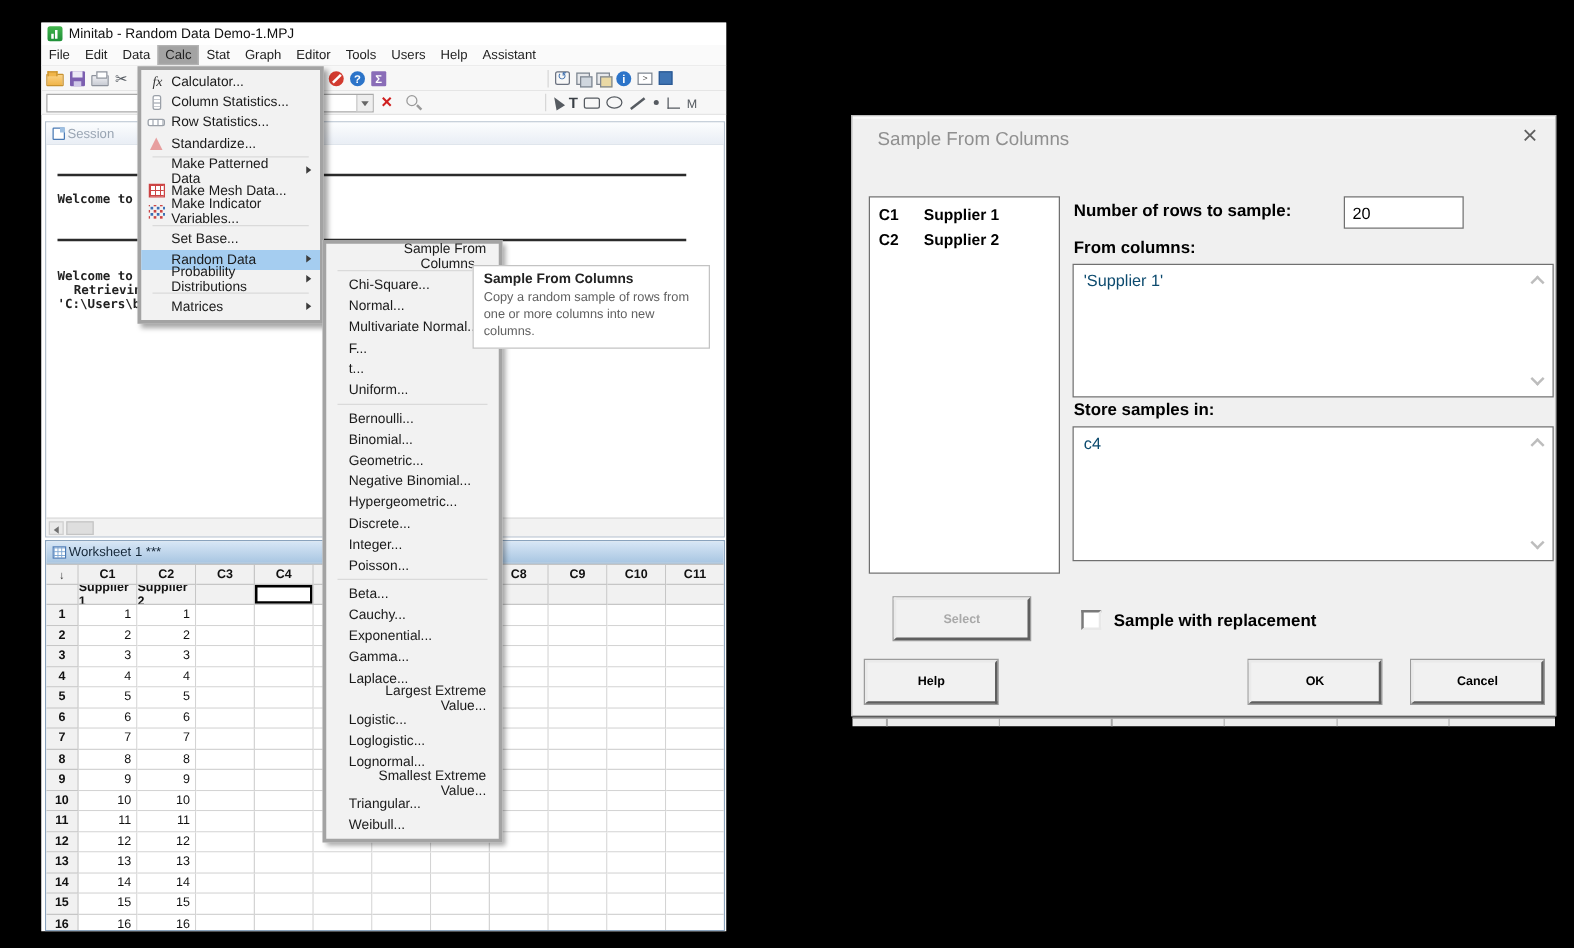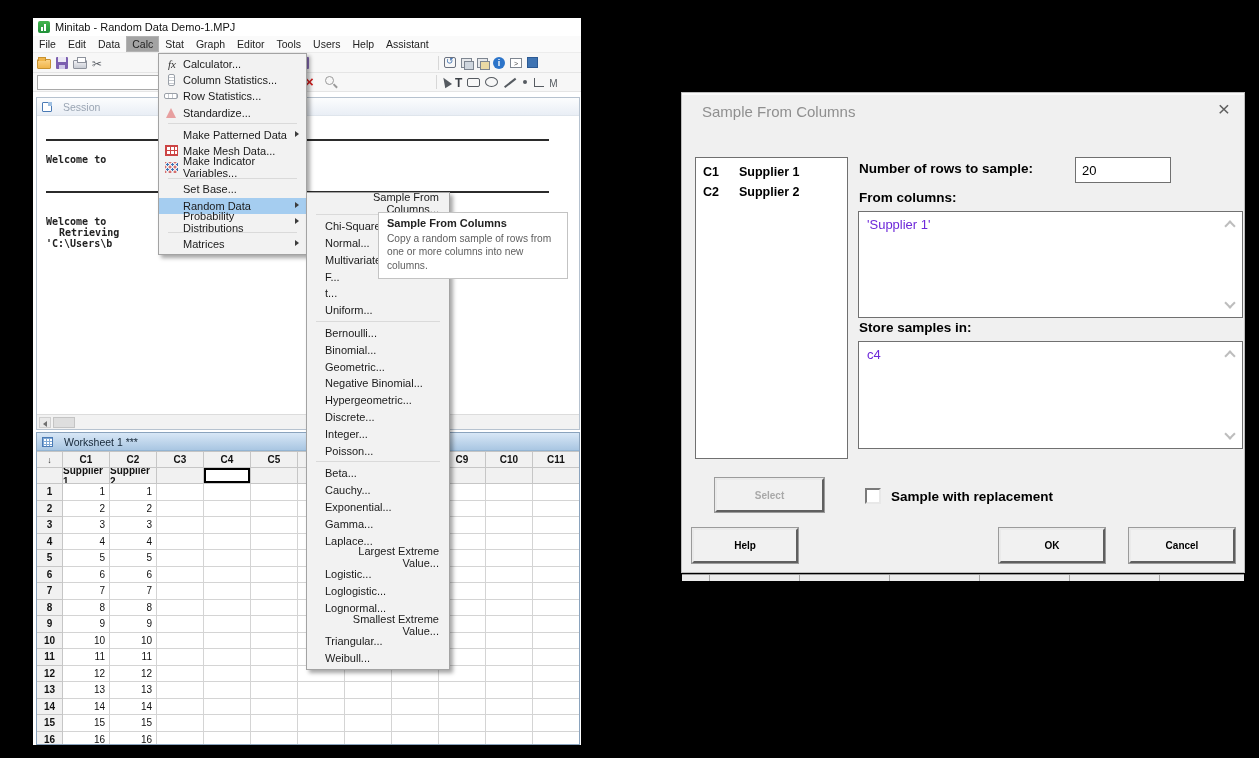--- a/index.html
+++ b/index.html
@@ -86,21 +86,21 @@
            border-top:4px solid #666; }
   .tb-x { position:absolute; left:272px; top:0; font-size:15px; font-weight:bold; color:#cf1f1f; line-height:18px; }
   .tb-mag { position:absolute; left:292px; top:3px; width:9px; height:9px; border:1.5px solid #9a9a9a;
             border-radius:50%; }
   .tb-mag::before { content:""; position:absolute; left:7px; top:8px; width:5px; height:1.5px;
             background:#9a9a9a; transform:rotate(45deg); }
 
   
   .session-win { position:absolute; left:3px; top:79px; width:544px; height:333px;
                  border:1px solid #b6c2cf; background:#fff; }
-  .child-title { height:18px; display:flex; align-items:center; gap:11px; padding:0 5px; font-size:10.5px; }
+  .child-title { height:18px; display:flex; align-items:center; gap:2px; padding:0 5px; font-size:10.5px; }
   .session-title { background:linear-gradient(#fcfdfe,#e9eef5); color:#9aa5b3; border-bottom:1px solid #dfe5ec; }
   .doc-icon { width:10px; height:10px; border:1.5px solid #4a7ab5; background:#fff; border-radius:1px; position:relative; }
   .doc-icon::before { content:""; position:absolute; right:-1px; top:-1px; width:4px; height:4px; background:#9fc0e2; }
   .session-body { position:relative; height:298px; font-family:"DejaVu Sans Mono", monospace;
                   font-size:10px; font-weight:bold; color:#222; overflow:hidden; }
   .sess-rule { position:absolute; left:9px; width:503px; height:1.5px; background:#2b2b2b; }
   .sess-text { position:absolute; white-space:pre; }
   .session-scroll { position:absolute; left:0; right:0; bottom:0; height:15px; background:#f2f2f2;
                     border-top:1px solid #dcdcdc; }
   .scroll-left-btn { position:absolute; left:2px; top:2px; width:12px; height:11px; background:#e9e9e9;
@@ -122,23 +122,23 @@
              grid-template-rows:16px 16px repeat(16,16.5px);
              font-size:10px; color:#111; border-top:1px solid #c4c4c4; }
   .wc { border-right:1px solid #d4d4d4; border-bottom:1px solid #d4d4d4; background:#fff;
         display:flex; align-items:center; justify-content:flex-end; padding-right:4px; overflow:hidden; }
   .wc.hdr,.wc.lbl,.wc.rowhdr { background:#f1f1f1; font-weight:bold; justify-content:center;
         padding-right:0; border-right-color:#c6c6c6; border-bottom-color:#c6c6c6; }
   .wc.sel { box-shadow:inset 0 0 0 2px #000; background:#fff; z-index:2; }
   .corner-arrow::before { content:"↓"; font-size:9px; color:#333; font-weight:bold; }
 
   
-  .menu-panel { position:absolute; background:#f2f2f2; border:1px solid #a3a3a3;
+  .menu-panel { position:absolute; background:#f2f2f2; border:3px solid #a3a3a3;
                 box-shadow:3px 3px 4px rgba(0,0,0,.35); font-size:11px; color:#1a1a1a;
-                padding:2px 0;margin-left:48px; }
+                padding:2px 0; }
   #calc-menu { left:110px; top:53px; width:149px; z-index:50; }
   #random-data-submenu { left:258px; top:192px; width:144px; z-index:60; }
   .menu-item { position:relative; display:flex; align-items:center; height:16.2px; padding:0 16px 0 24px; }
   #random-data-submenu .menu-item { height:16.8px; padding:0 10px 0 18px;text-align:right; }
   .menu-item.hl { background:#a5cdf0; }
   .menu-sep { height:1px; background:#dadada; margin:2.5px 9px; }
   .subarrow { position:absolute; right:7px; top:4.6px; width:0; height:0;
               border-left:4px solid #3c3c3c; border-top:3.5px solid transparent;
               border-bottom:3.5px solid transparent; }
   .mi { position:absolute; left:5px; width:16px; text-align:center; }
@@ -172,21 +172,21 @@
                line-height:24px; }
   .dlg-list { position:absolute; left:13px; top:64px; width:153px; height:302px; background:#fff;
               border:1px solid #707070; font-size:12.5px; font-weight:bold; padding:4px 0 0 7px; }
   .dlg-var-row { display:flex; height:20px; align-items:center; }
   .dlg-var-id { width:36px; }
   .dlg-label { position:absolute; font-size:13.5px; font-weight:bold; color:#000; }
   .dlg-input { position:absolute; left:393px; top:64px; width:96px; height:26px; background:#fff;
                border:1px solid #707070; font-size:13px; padding-left:6px;
                font-family:"Liberation Sans", sans-serif; }
   .dlg-textbox { position:absolute; left:176px; width:385px; background:#fff; border:1px solid #707070; }
-  .dlg-text { position:absolute; left:8px; top:5px; font-size:13px; color:#6d28d9; }
+  .dlg-text { position:absolute; left:8px; top:5px; font-size:13px; color:#0c4a6e; }
   .chev { position:absolute; right:8px; width:8px; height:8px; border-style:solid; border-color:#bdbdbd;
           border-width:0 2px 2px 0; }
   .chev.up { top:10px; transform:rotate(-135deg); }
   .chev.down { bottom:10px; transform:rotate(45deg); }
   .btn3d { position:absolute; background:#f1f1f1; border:2px solid;
            border-color:#eaeaea #5f5f5f #5f5f5f #eaeaea; box-shadow:0 0 0 1px #9b9b9b;
            font-size:10px; font-weight:bold; color:#000; display:flex; align-items:center;
            justify-content:center; }
   .btn3d.disabled { color:#a9a9a9; }
   .dlg-check { position:absolute; left:183px; top:395px; width:16px; height:16px; background:#fff;

